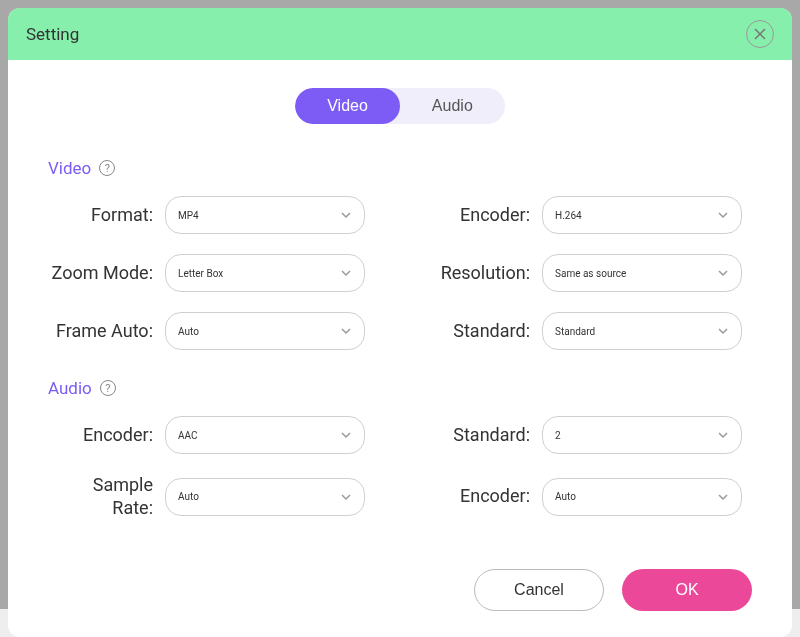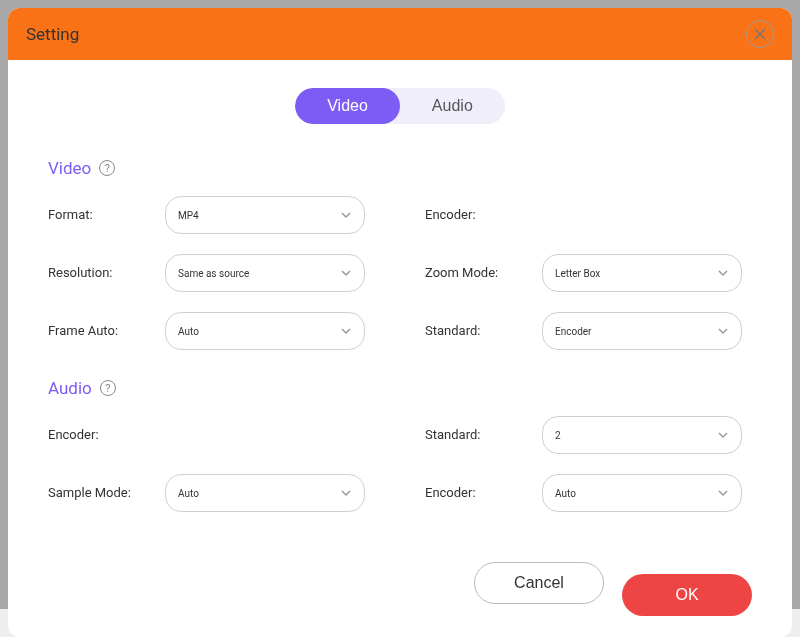--- a/index.html
+++ b/index.html
@@ -16,21 +16,21 @@
       top: 8px;
       left: 8px;
       right: 8px;
       bottom: 0;
       background: #fff;
       border-radius: 12px;
       display: flex;
       flex-direction: column;
     }
     .modal-header {
-      background: #f97316;
+      background: #86efac;
       padding: 12px 18px;
       border-top-left-radius: 12px;
       border-top-right-radius: 12px;
       display: flex;
       align-items: center;
       justify-content: space-between;
     }
     .modal-title {
       font-size: 17px;
       color: #333;
@@ -101,22 +101,22 @@
       margin-bottom: 20px;
     }
     .field {
       display: flex;
       align-items: center;
       gap: 12px;
       flex: 1;
     }
     .field-label {
       color: #333;
-      font-size: 13px;
-      text-align: left;
+      font-size: 18px;
+      text-align: right;
       width: 105px;
       line-height: 1.25;
     }
     .select {
       flex: 1;
       max-width: 200px;
       height: 38px;
       border: 1px solid #d0d0d0;
       border-radius: 16px;
       padding: 0 12px;
@@ -143,23 +143,22 @@
       font-size: 16px;
       cursor: pointer;
       border: none;
     }
     .btn-cancel {
       background: #fff;
       border: 1.5px solid #bbb;
       color: #333;
     }
     .btn-ok {
-      background: #ef4444;
+      background: #ec4899;
       color: #fff;
-      margin-top: 12px;
     }
     .bg-strip {
       position: absolute;
       bottom: 0;
       left: 0;
       right: 0;
       height: 28px;
       background: #eee;
       display: flex;
       align-items: center;
@@ -211,89 +210,101 @@
         <div class="field-label">Format:</div>
         <div class="select">
           <span>MP4</span>
           <svg viewBox="0 0 12 12">
               <path d="M2 4 L6 8 L10 4" stroke="currentColor" stroke-width="1.5" fill="none"></path>
             </svg>
         </div>
       </div>
       <div class="field">
         <div class="field-label">Encoder:</div>
+        <div class="select">
+          <span>H.264</span>
+          <svg viewBox="0 0 12 12">
+              <path d="M2 4 L6 8 L10 4" stroke="currentColor" stroke-width="1.5" fill="none"></path>
+            </svg>
+        </div>
       </div>
     </div>
 
     <div class="row2">
       <div class="field">
+        <div class="field-label">Zoom Mode:</div>
+        <div class="select">
+          <span>Letter Box</span>
+          <svg viewBox="0 0 12 12">
+              <path d="M2 4 L6 8 L10 4" stroke="currentColor" stroke-width="1.5" fill="none"></path>
+            </svg>
+        </div>
+      </div>
+      <div class="field">
         <div class="field-label">Resolution:</div>
         <div class="select">
           <span>Same as source</span>
           <svg viewBox="0 0 12 12">
               <path d="M2 4 L6 8 L10 4" stroke="currentColor" stroke-width="1.5" fill="none"></path>
             </svg>
         </div>
       </div>
-      <div class="field">
-        <div class="field-label">Zoom Mode:</div>
-        <div class="select">
-          <span>Letter Box</span>
-          <svg viewBox="0 0 12 12">
-              <path d="M2 4 L6 8 L10 4" stroke="currentColor" stroke-width="1.5" fill="none"></path>
-            </svg>
-        </div>
-      </div>
     </div>
 
     <div class="row2">
       <div class="field">
         <div class="field-label">Frame Auto:</div>
         <div class="select">
           <span>Auto</span>
           <svg viewBox="0 0 12 12">
               <path d="M2 4 L6 8 L10 4" stroke="currentColor" stroke-width="1.5" fill="none"></path>
             </svg>
         </div>
       </div>
       <div class="field">
         <div class="field-label">Standard:</div>
         <div class="select">
-          <span>Encoder</span>
+          <span>Standard</span>
           <svg viewBox="0 0 12 12">
               <path d="M2 4 L6 8 L10 4" stroke="currentColor" stroke-width="1.5" fill="none"></path>
             </svg>
         </div>
       </div>
     </div>
 
     <div class="audio-section">
       <div class="section-title">
         <span>Audio</span>
         <span class="help-icon">?</span>
       </div>
 
       <div class="row2">
         <div class="field">
           <div class="field-label">Encoder:</div>
+          <div class="select">
+            <span>AAC</span>
+            <svg viewBox="0 0 12 12">
+                <path d="M2 4 L6 8 L10 4" stroke="currentColor" stroke-width="1.5" fill="none"></path>
+              </svg>
+          </div>
         </div>
         <div class="field">
           <div class="field-label">Standard:</div>
           <div class="select">
             <span>2</span>
             <svg viewBox="0 0 12 12">
                 <path d="M2 4 L6 8 L10 4" stroke="currentColor" stroke-width="1.5" fill="none"></path>
               </svg>
           </div>
         </div>
       </div>
 
       <div class="row2">
         <div class="field">
-          <div class="field-label">Sample Mode:</div>
+          <div class="field-label">Sample Rate:</div>
           <div class="select">
             <span>Auto</span>
             <svg viewBox="0 0 12 12">
                 <path d="M2 4 L6 8 L10 4" stroke="currentColor" stroke-width="1.5" fill="none"></path>
               </svg>
           </div>
         </div>
         <div class="field">
           <div class="field-label">Encoder:</div>
           <div class="select">

